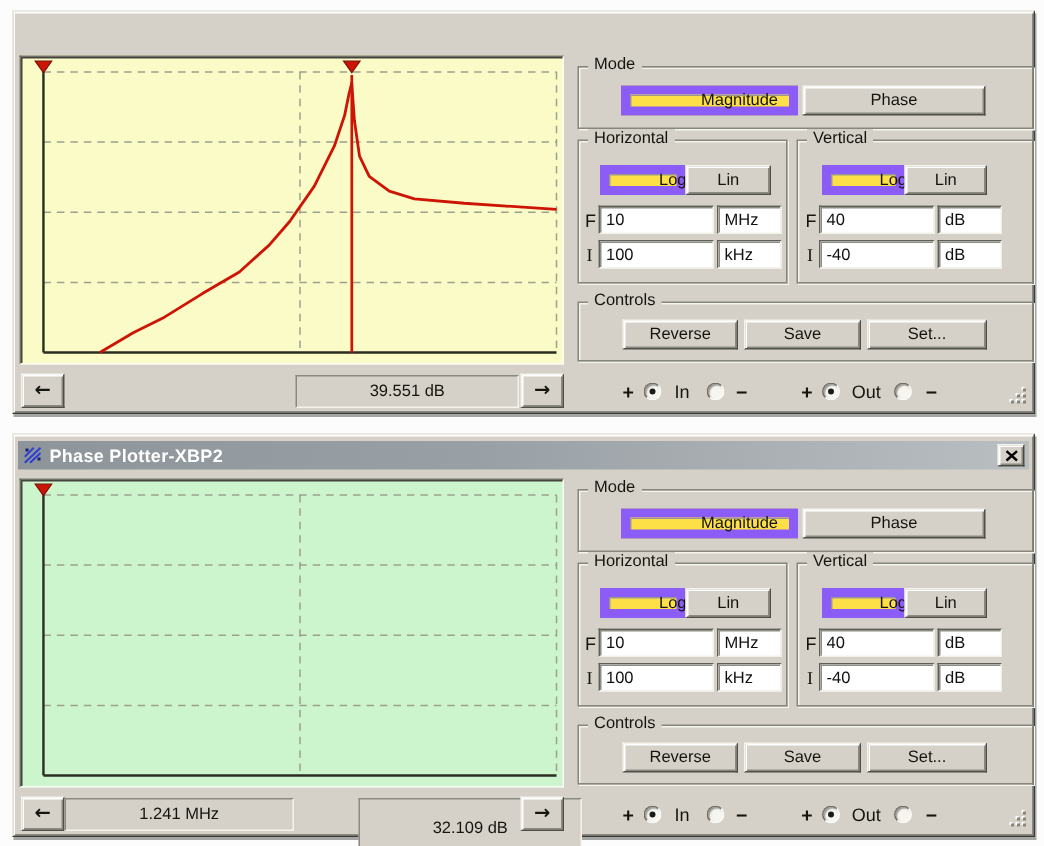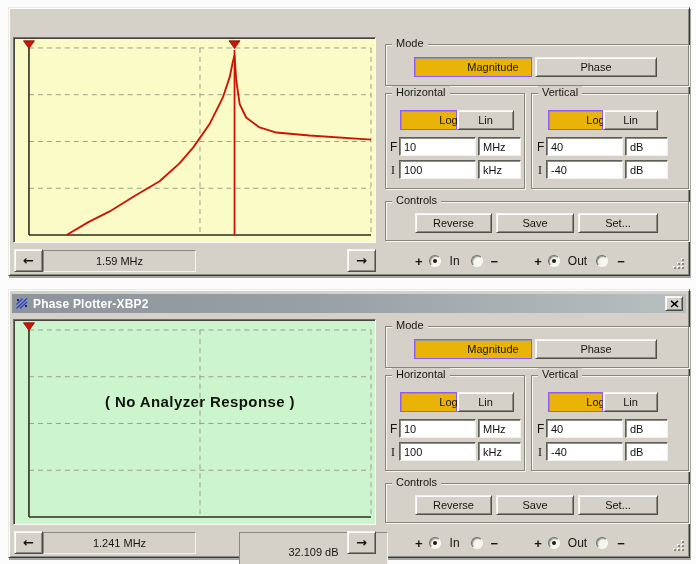--- a/index.html
+++ b/index.html
@@ -22,21 +22,21 @@
              border:1px solid;border-color:#716f67 #fbfaf6 #fbfaf6 #716f67;
              box-shadow:inset 1px 1px 0 #45443e;}
   .plotinner{position:absolute;left:2px;top:2px;right:1px;bottom:1px;}
   .plotinner svg{position:absolute;inset:0;width:100%;height:100%;}
   .plotmsg{position:absolute;left:13px;right:3px;top:71px;text-align:center;
            font-weight:bold;font-size:15px;letter-spacing:.4px;color:#13130e;}
 
   .btn{position:absolute;background:#d5d1c9;font-size:11px;display:flex;align-items:center;justify-content:center;
        border:1px solid;border-color:#f4f3ed #4f4e48 #4f4e48 #f4f3ed;
        box-shadow:inset 1px 1px 0 #ffffff, inset -1px -1px 0 #8b8a80;cursor:default;white-space:nowrap;}
-  .btn.active{background:#eab308;border:1px solid #8b5cf6;box-shadow:inset 1px 1px 0 #9a9990;padding-left:40px;}
+  .btn.active{background:#fde047;border:6px solid #8b5cf6;box-shadow:inset 1px 1px 0 #9a9990;padding-left:40px;}
   .arrowbtn{font-size:13px;font-weight:bold;font-family:"DejaVu Sans",sans-serif;}
 
   .statbox{position:absolute;background:#d5d1c9;font-size:11px;display:flex;align-items:center;justify-content:center;
            border:1px solid;border-color:#8b8a80 #f4f3ed #f4f3ed #8b8a80;}
 
   .group{position:absolute;border:1px solid #87867d;box-shadow:inset 1px 1px 0 #f5f4ef, 1px 1px 0 #f5f4ef;}
   .legend{position:absolute;top:-8px;left:6px;background:#d5d1c9;padding:0 4px;font-size:11px;}
 
   .tb{position:absolute;border:1px solid;border-color:#5f5e57 #f2f1ea #f2f1ea #5f5e57;
       box-shadow:inset 1px 1px 0 #8e8d83;background:#ffffff;font-size:11px;padding:0 4px;
@@ -81,21 +81,21 @@
               <path d="M213.643 0.8 L224.643 0.8 L219.143 8.6 Z" fill="#cd1505" stroke="#7e0d07" stroke-width="0.8"></path>
             </g>
         </svg>
         <div class="plotmsg"></div>
       </div>
     </div>
 
     <div class="btn arrowbtn" style="left:5px;top:241px;width:29px;height:23px;">
         <span>←</span>
       </div>
-    <div class="statbox" style="left:34px;top:242px;width:153px;height:22px;">1.59 MHz</div>
+    <div class="statbox" style="left:188px;top:242px;width:149px;height:22px;">39.551 dB</div>
     <div class="btn arrowbtn" style="left:338px;top:241px;width:29px;height:23px;">
         <span>→</span>
       </div>
 
     <div class="group" style="left:376px;top:36px;width:304px;height:42px;">
       <span class="legend">Mode</span>
       <div class="btn active" style="left:28px;top:12px;width:118px;height:20px;">Magnitude</div>
       <div class="btn" style="left:149px;top:12px;width:122px;height:20px;">Phase</div>
     </div>
 
@@ -200,21 +200,20 @@
             <line x1="356" y1="8" x2="356" y2="196"></line>
           </g>
           <g stroke="#2a2d20" stroke-width="1.6" fill="none">
             <line x1="13" y1="8" x2="13" y2="196"></line>
             <line x1="13" y1="196" x2="356" y2="196"></line>
           </g>
           <g class="dyn">
               <path d="M7.5 0.8 L18.5 0.8 L13 8.6 Z" fill="#cd1505" stroke="#7e0d07" stroke-width="0.8"></path>
             </g>
         </svg>
-        <div class="plotmsg">( No Analyzer Response )</div>
       </div>
     </div>
 
     <div class="btn arrowbtn" style="left:5px;top:241px;width:29px;height:23px;">
         <span>←</span>
       </div>
     <div class="statbox" style="left:34px;top:242px;width:153px;height:22px;">1.241 MHz</div>
     <div class="statbox" style="left:188px;top:242px;width:149px;height:40px;margin-left:42px;">32.109 dB</div>
     <div class="btn arrowbtn" style="left:338px;top:241px;width:29px;height:23px;">
         <span>→</span>

